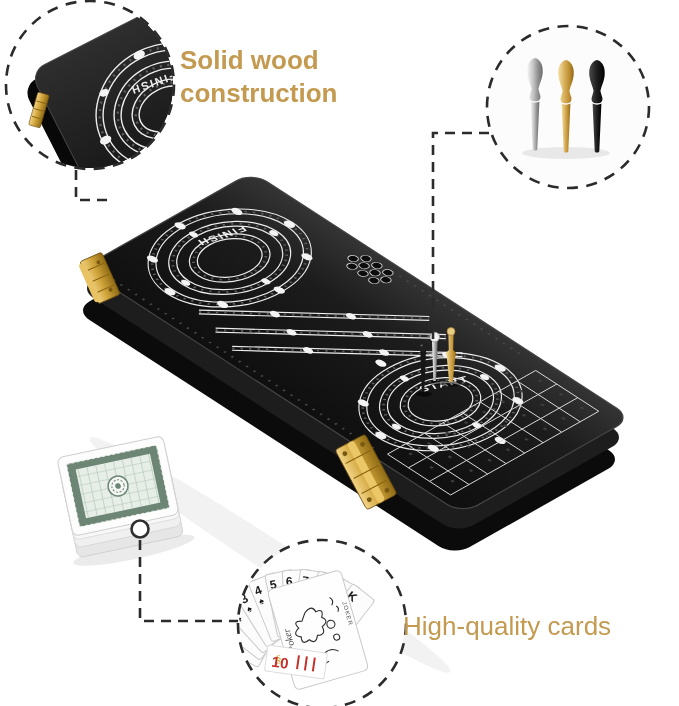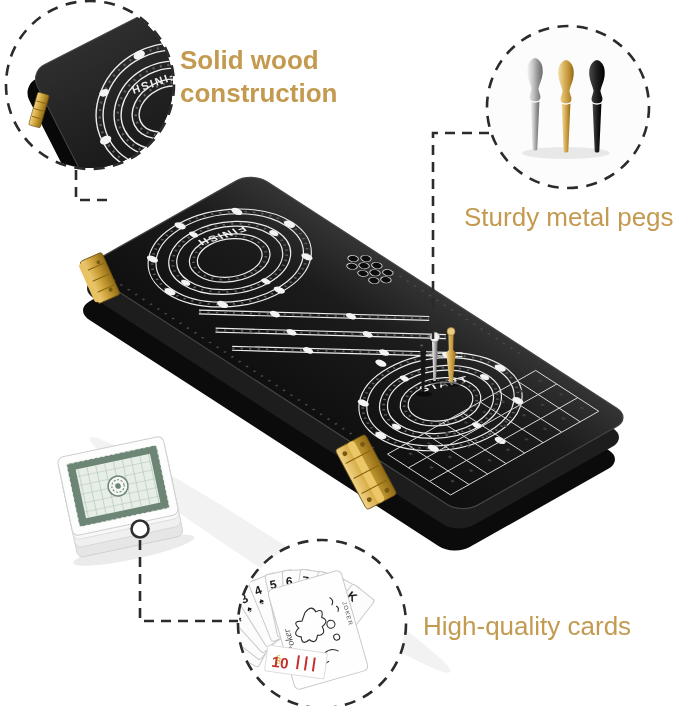--- a/index.html
+++ b/index.html
@@ -2,21 +2,21 @@
 <html><head>
 <meta charset="utf-8">
 <style>
   html,body{margin:0;padding:0;background:#ffffff;}
   #stage{position:relative;width:679px;height:706px;background:#ffffff;overflow:hidden;
          font-family:"Liberation Sans",sans-serif;}
   #scene{position:absolute;left:0;top:0;}
   .label{position:absolute;color:#c39a4f;font-size:26px;line-height:1.26;font-weight:400;}
   .lbl-wood{left:180px;top:44px;width:176px;font-weight:bold;}
   .lbl-pegs{left:464px;top:201px;white-space:nowrap;}
-  .lbl-cards{left:423px;top:610px;white-space:nowrap;text-align:right;}
+  .lbl-cards{left:403px;top:610px;white-space:nowrap;text-align:right;}
 </style>
 </head>
 <body>
 
 <div id="stage">
 
 <svg id="scene" width="679" height="706" viewBox="0 0 679 706">
   <defs>
     <linearGradient id="gBoard" gradientUnits="userSpaceOnUse" x1="226" y1="0" x2="226" y2="195">
       <stop offset="0" stop-color="#343434"></stop>
@@ -362,16 +362,15 @@
     <circle cx="90" cy="85" r="84" stroke-dasharray="11 8.5"></circle>
     <circle cx="568" cy="107" r="81" stroke-dasharray="11 8.5"></circle>
     <circle cx="322" cy="624" r="84" stroke-dasharray="11 8.5"></circle>
     <path stroke-dasharray="10 7" d="M76 170 L76 200 L114 200"></path>
     <path stroke-dasharray="10 7" d="M489 133 L433 133 L433 339"></path>
     <path stroke-dasharray="10 7" d="M140 540 L140 621 L238 621"></path>
   </g>
 </svg>
 
 <div class="label lbl-wood">Solid wood construction</div>
-<div class="label lbl-pegs">Sturdy metal pegs</div>
 <div class="label lbl-cards">High-quality cards</div>
 
 </div>
 
 </body></html>

